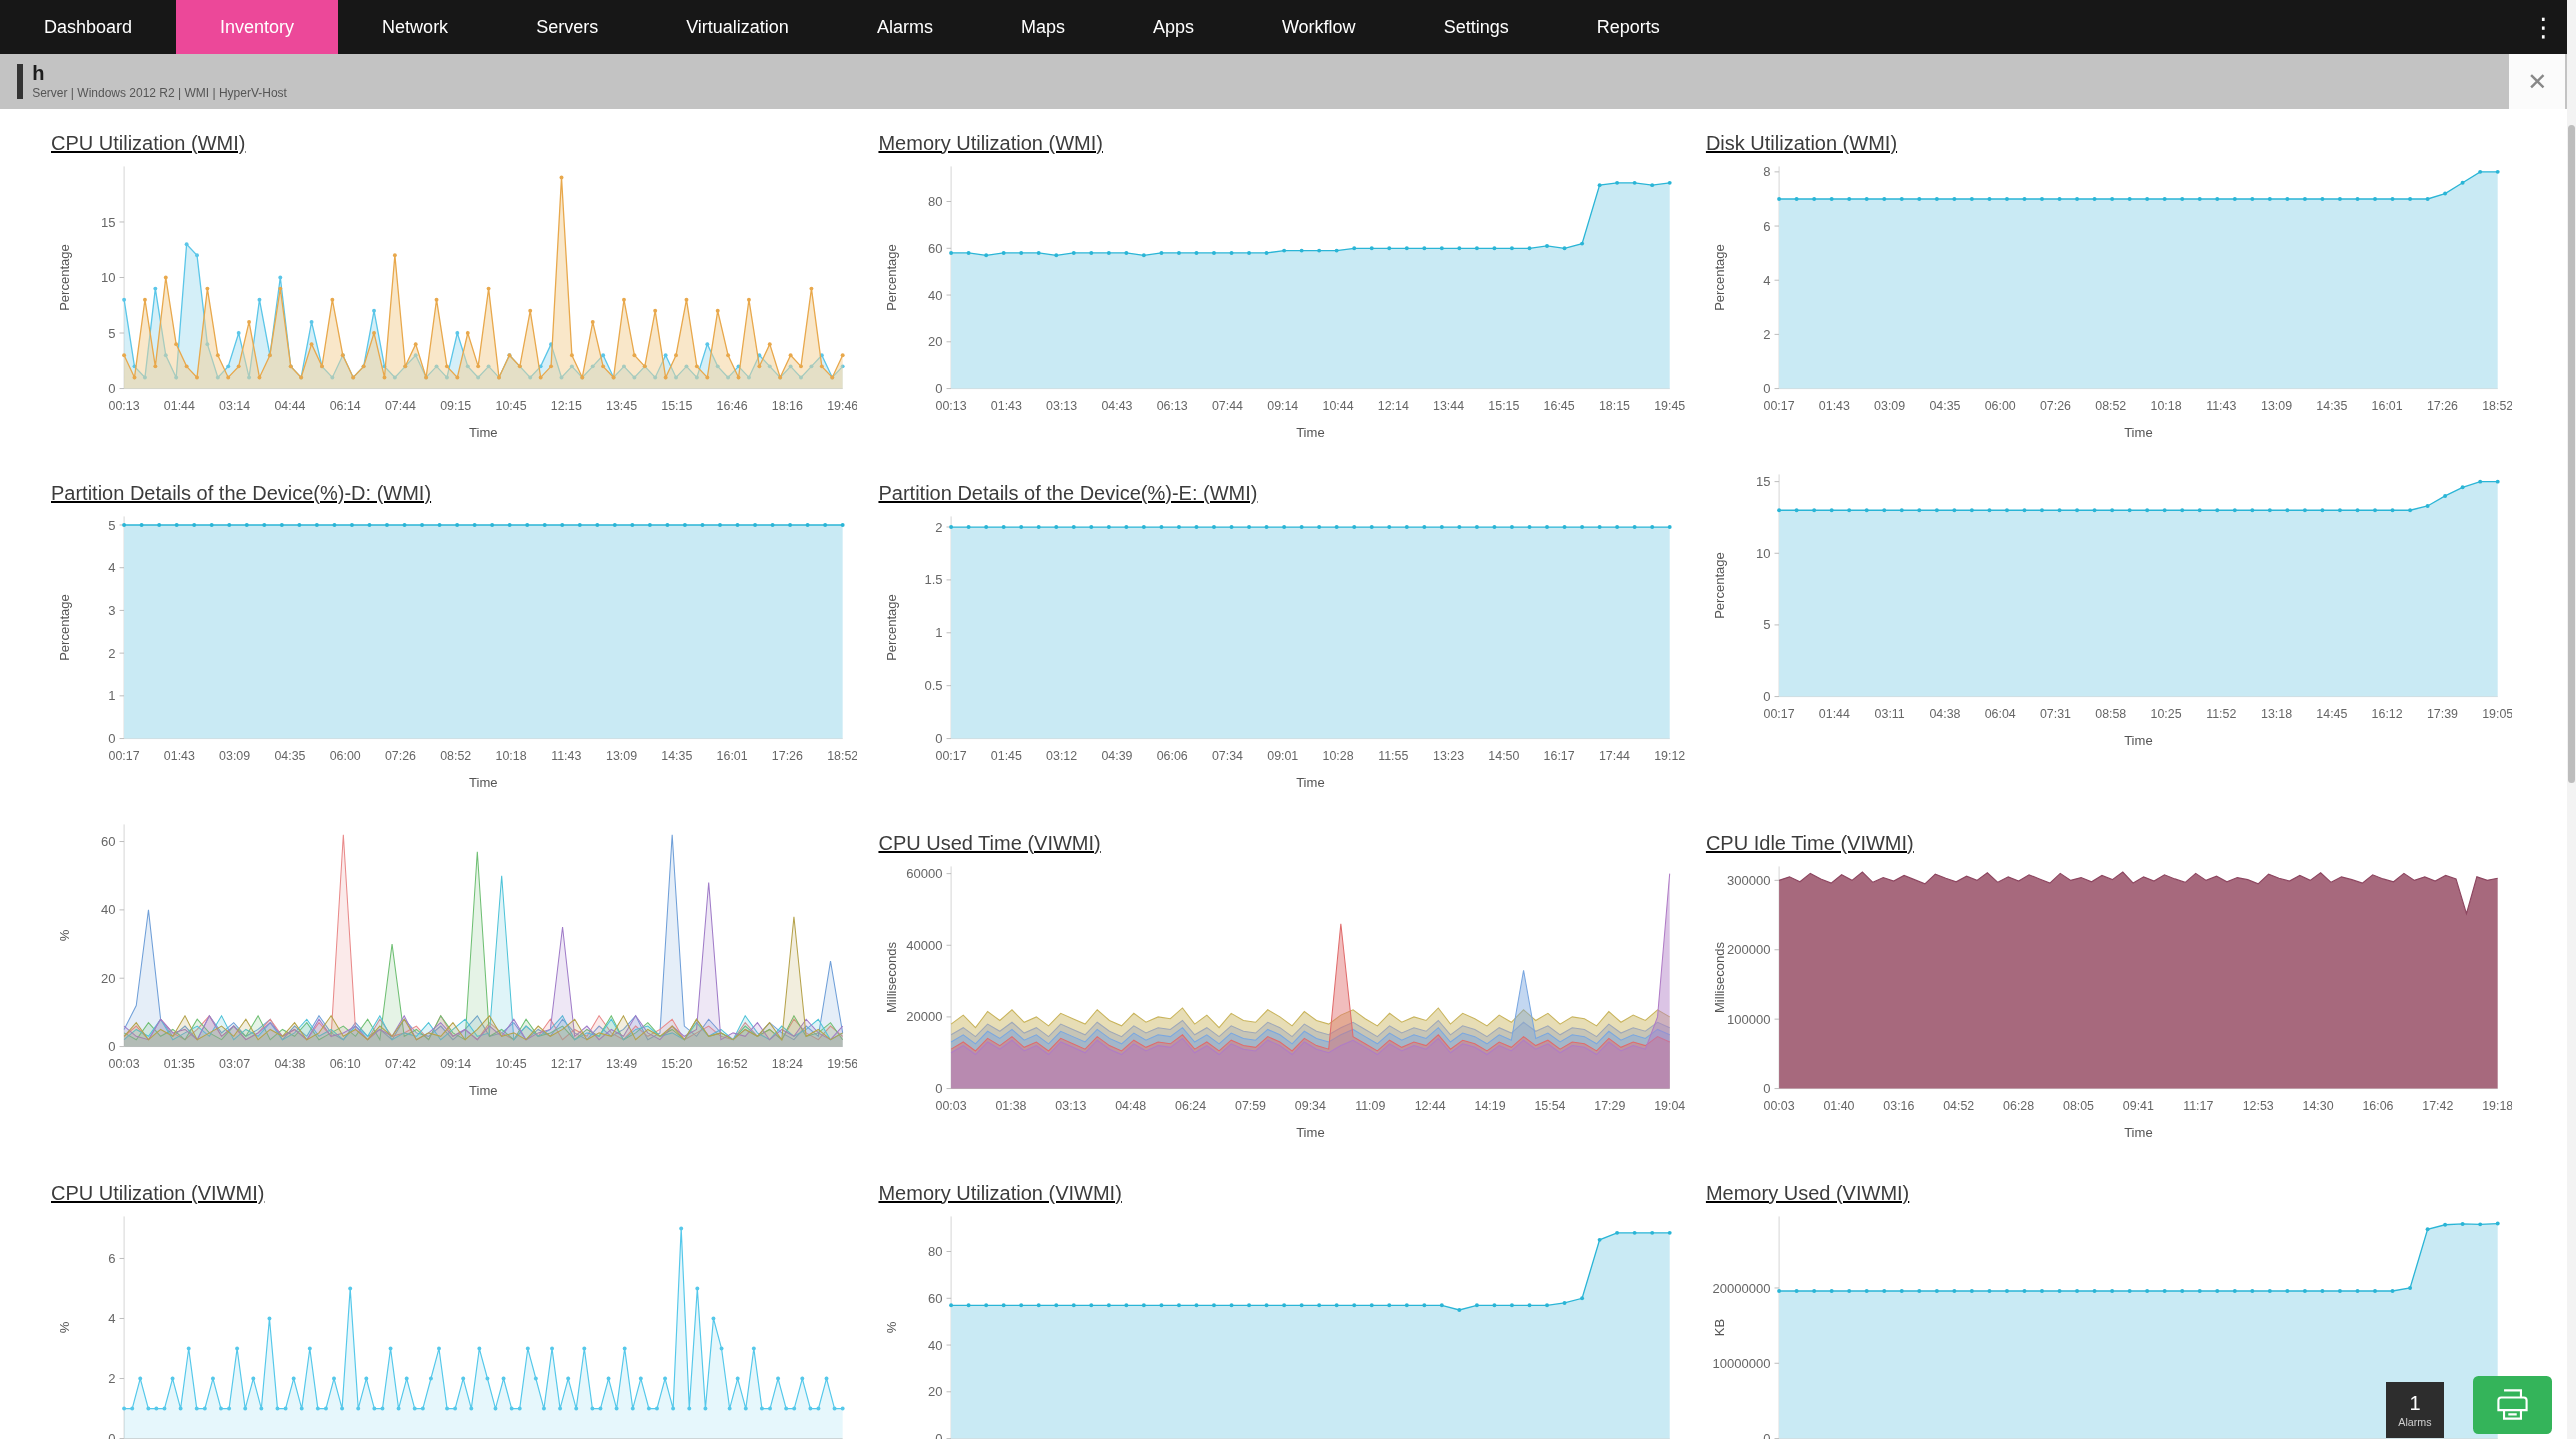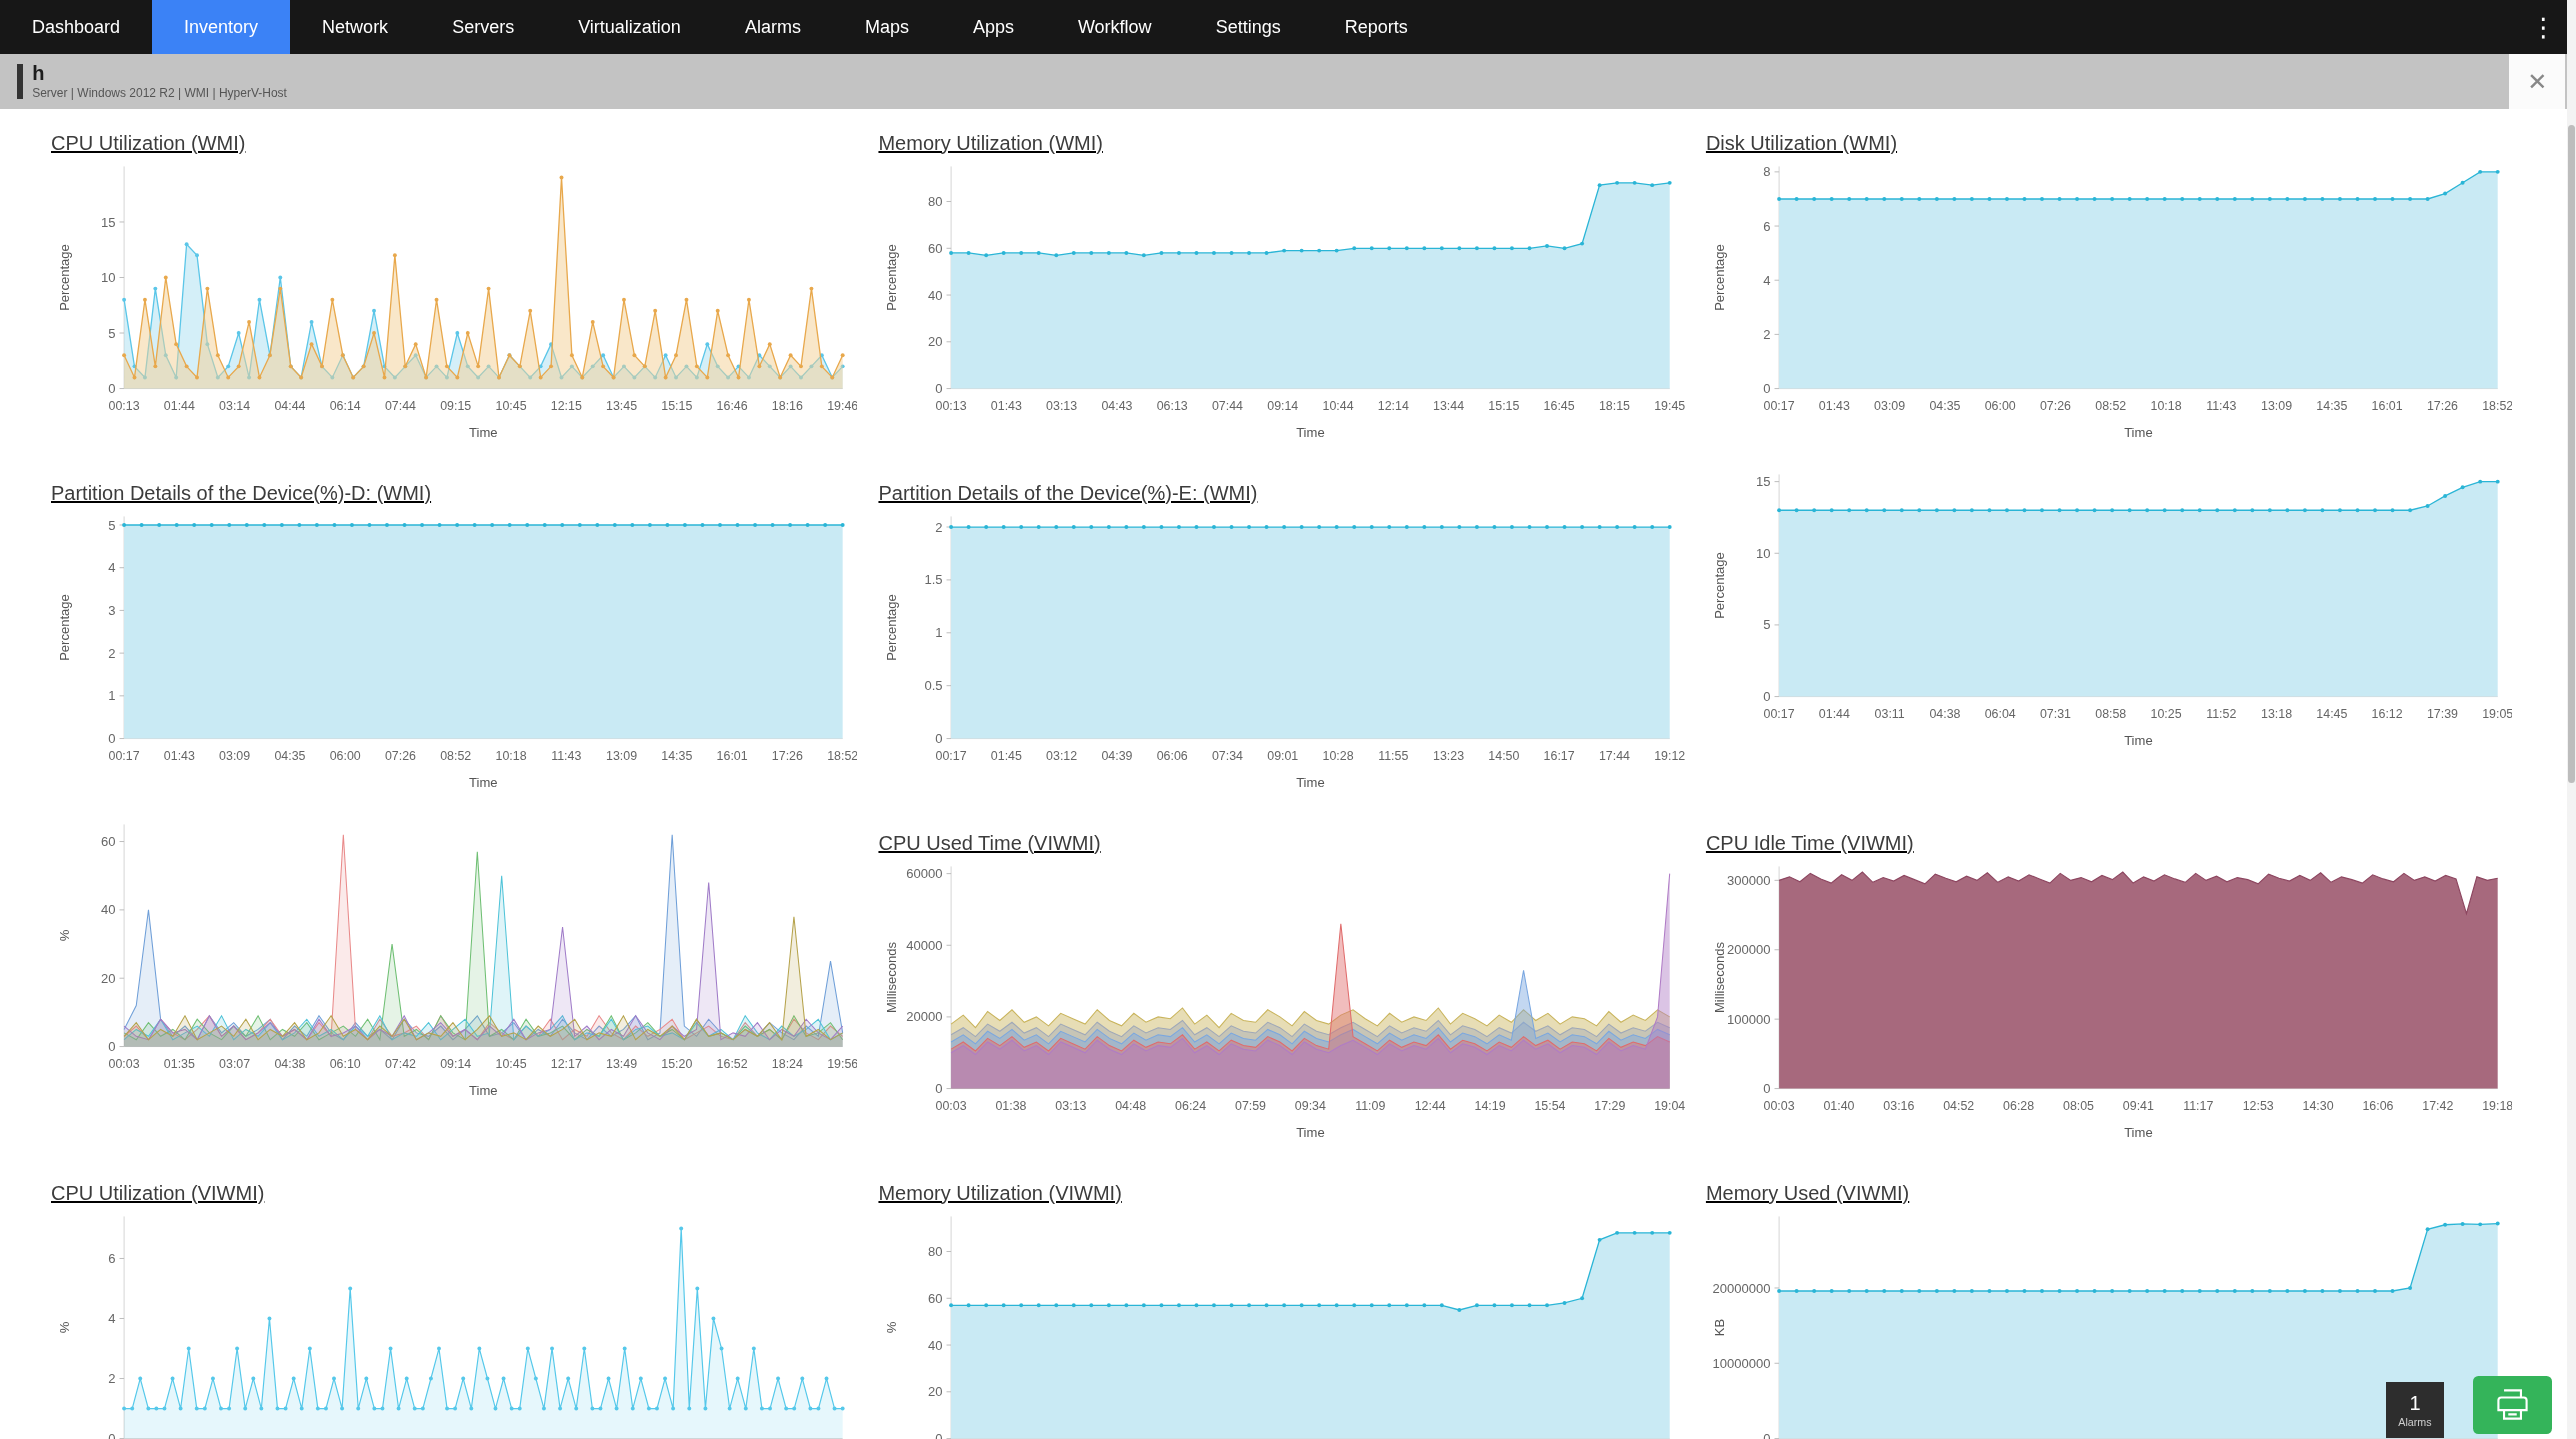--- a/index.html
+++ b/index.html
@@ -1,20 +1,20 @@
 <!DOCTYPE html>
 <html style="font-size:10.7px"><head>
 <meta charset="utf-8">
 <style>
   html,body{margin:0;padding:0;}
   body{width:2576px;height:1440px;overflow:hidden;background:#fff;font-family:"Liberation Sans",sans-serif;position:relative;}
   .topnav{height:54px;background:#171717;display:flex;align-items:stretch;color:#fff;}
   .nav-items{display:flex;}
-  .nav-item{display:flex;align-items:center;padding:0 32px;font-size:18px;cursor:pointer;white-space:nowrap;}
-  .nav-item.active{background:#3b82f6;}
+  .nav-item{display:flex;align-items:center;padding:0 44px;font-size:18px;cursor:pointer;white-space:nowrap;}
+  .nav-item.active{background:#ec4899;}
   .kebab{margin-left:auto;display:flex;align-items:center;padding:0 20px;font-size:25.5px;cursor:pointer;}
   .devbar{height:55px;background:#c3c3c3;display:flex;align-items:center;}
   .stripe{width:5.4px;height:35px;background:#333;margin-left:17.4px;}
   .devtext{margin-left:9.4px;}
   .devtitle{font-size:20px;font-weight:bold;color:#1d1d1d;line-height:1.05;}
   .devsub{font-size:12px;color:#555;margin-top:1.3px;}
   .closebtn{margin-left:auto;width:56px;height:55px;background:#fbfbfb;border:none;font-size:24px;color:#888;cursor:pointer;margin-right:10.7px;}
   .grid{display:grid;grid-template-columns:repeat(3,1fr);column-gap:17.4px;padding:5.4px 64px 0 47px;}
   .chart-cell{height:350px;text-decoration:underline;}
   .chart-title{font-size:20px;color:#3c3c3c;margin:17.4px 0 1.3px 4px;}

